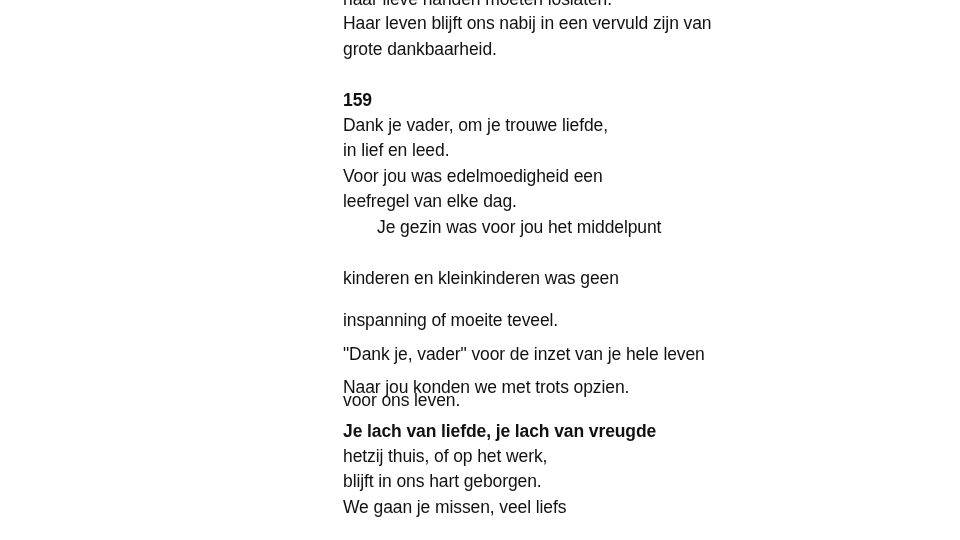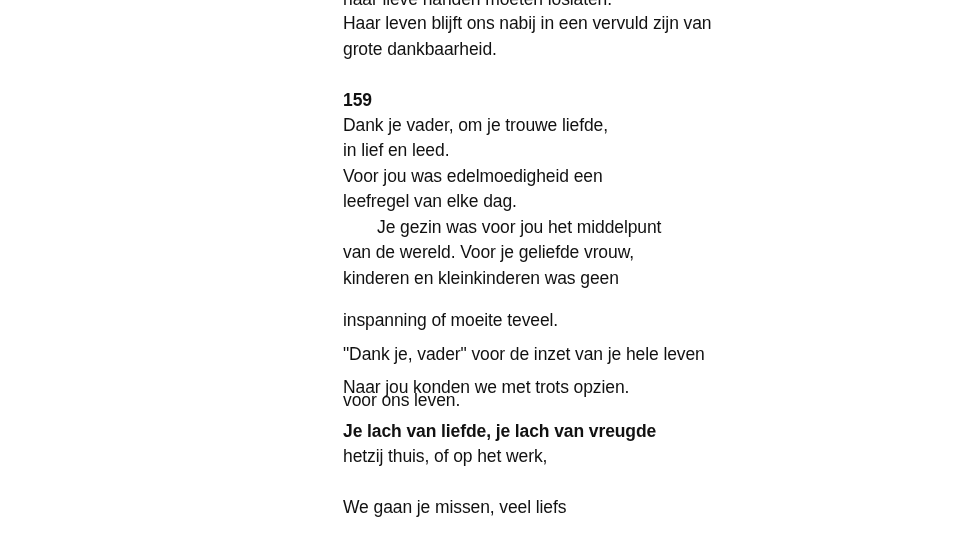--- a/index.html
+++ b/index.html
@@ -44,23 +44,23 @@
   <div class="line" style="top:11px;">Haar leven blijft ons nabij in een vervuld zijn van</div>
   <div class="line" style="top:37px;">grote dankbaarheid.</div>
 
   <div class="line bold" style="top:88px;">159</div>
 
   <div class="line" style="top:113px;">Dank je vader, om je trouwe liefde,</div>
   <div class="line" style="top:138px;">in lief en leed.</div>
   <div class="line" style="top:164px;">Voor jou was edelmoedigheid een</div>
   <div class="line" style="top:189px;">leefregel van elke dag.</div>
   <div class="line" style="top:215px;margin-left:34px;">Je gezin was voor jou het middelpunt</div>
-  <div class="line" style="top:240px;">van de wereld. Voor je geliefde vrouw,</div>
   <div class="line" style="top:266px;">kinderen en kleinkinderen was geen</div>
   <div class="line" style="top:300px;margin-top:8px;">inspanning of moeite teveel.</div>
 
   <div class="line" style="top:342px;">"Dank je, vader" voor de inzet van je hele leven</div>
   <div class="line" style="top:388px;">voor ons leven.</div>
   <div class="line" style="top:375px;">Naar jou konden we met trots opzien.</div>
   <div class="line" style="top:419px;font-weight:bold;">Je lach van liefde, je lach van vreugde</div>
   <div class="line" style="top:444px;">hetzij thuis, of op het werk,</div>
+  <div class="line" style="top:469px;">blijft in ons hart geborgen.</div>
   <div class="line" style="top:495px;text-align:right;">We gaan je missen, veel liefs</div>
 </div>
 
 </body></html>

